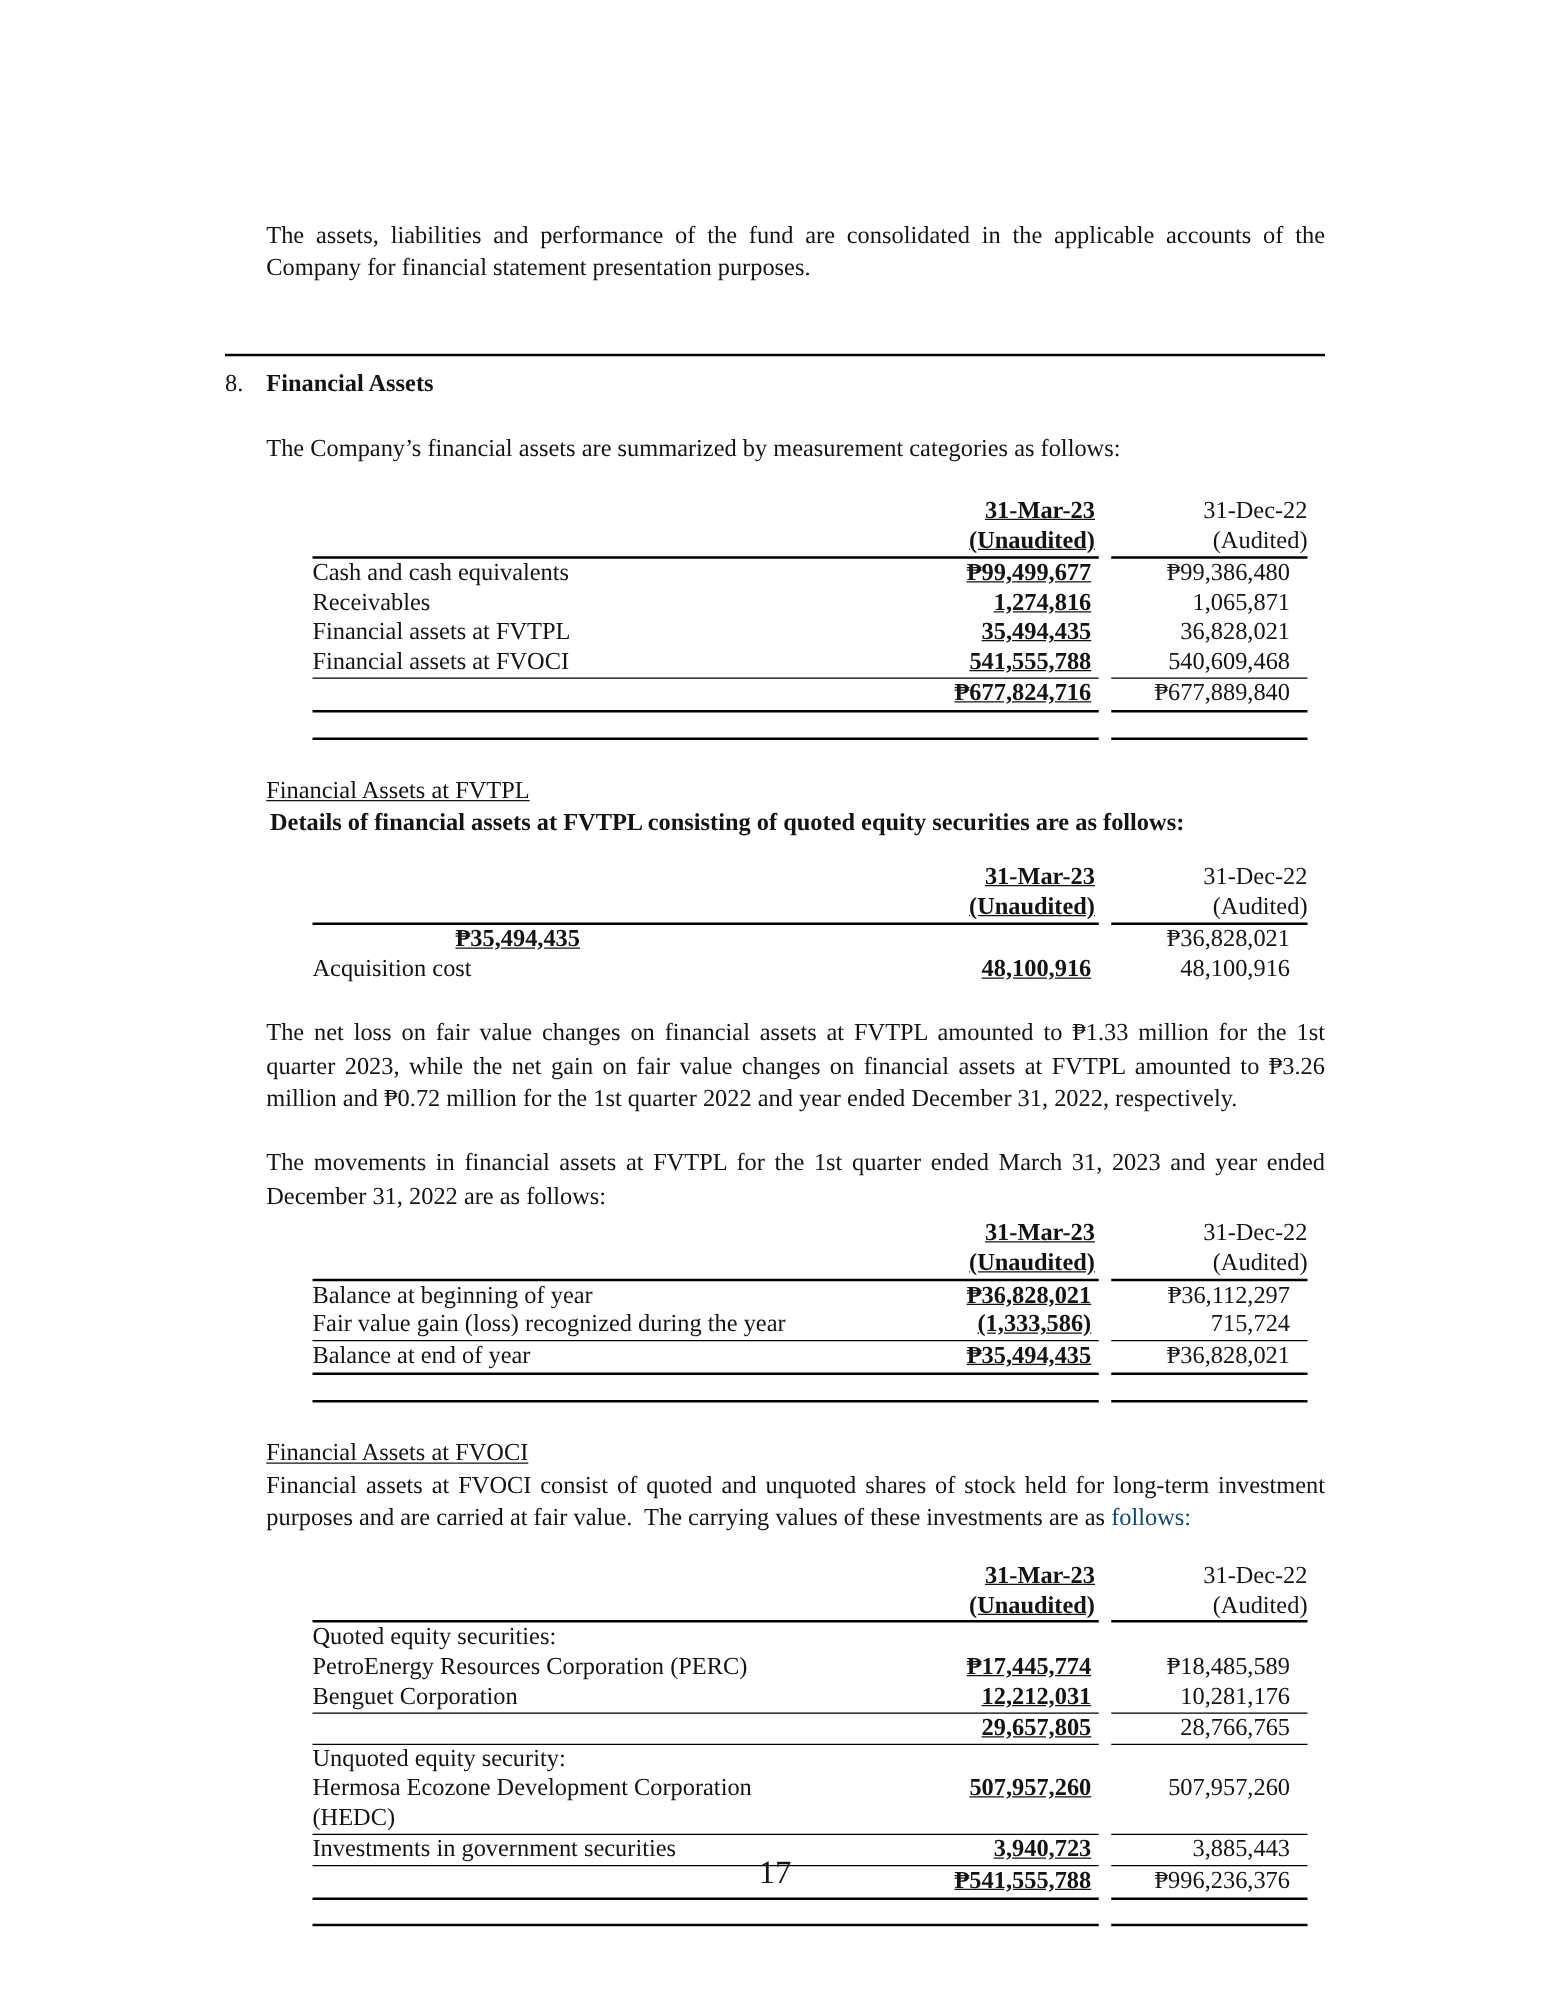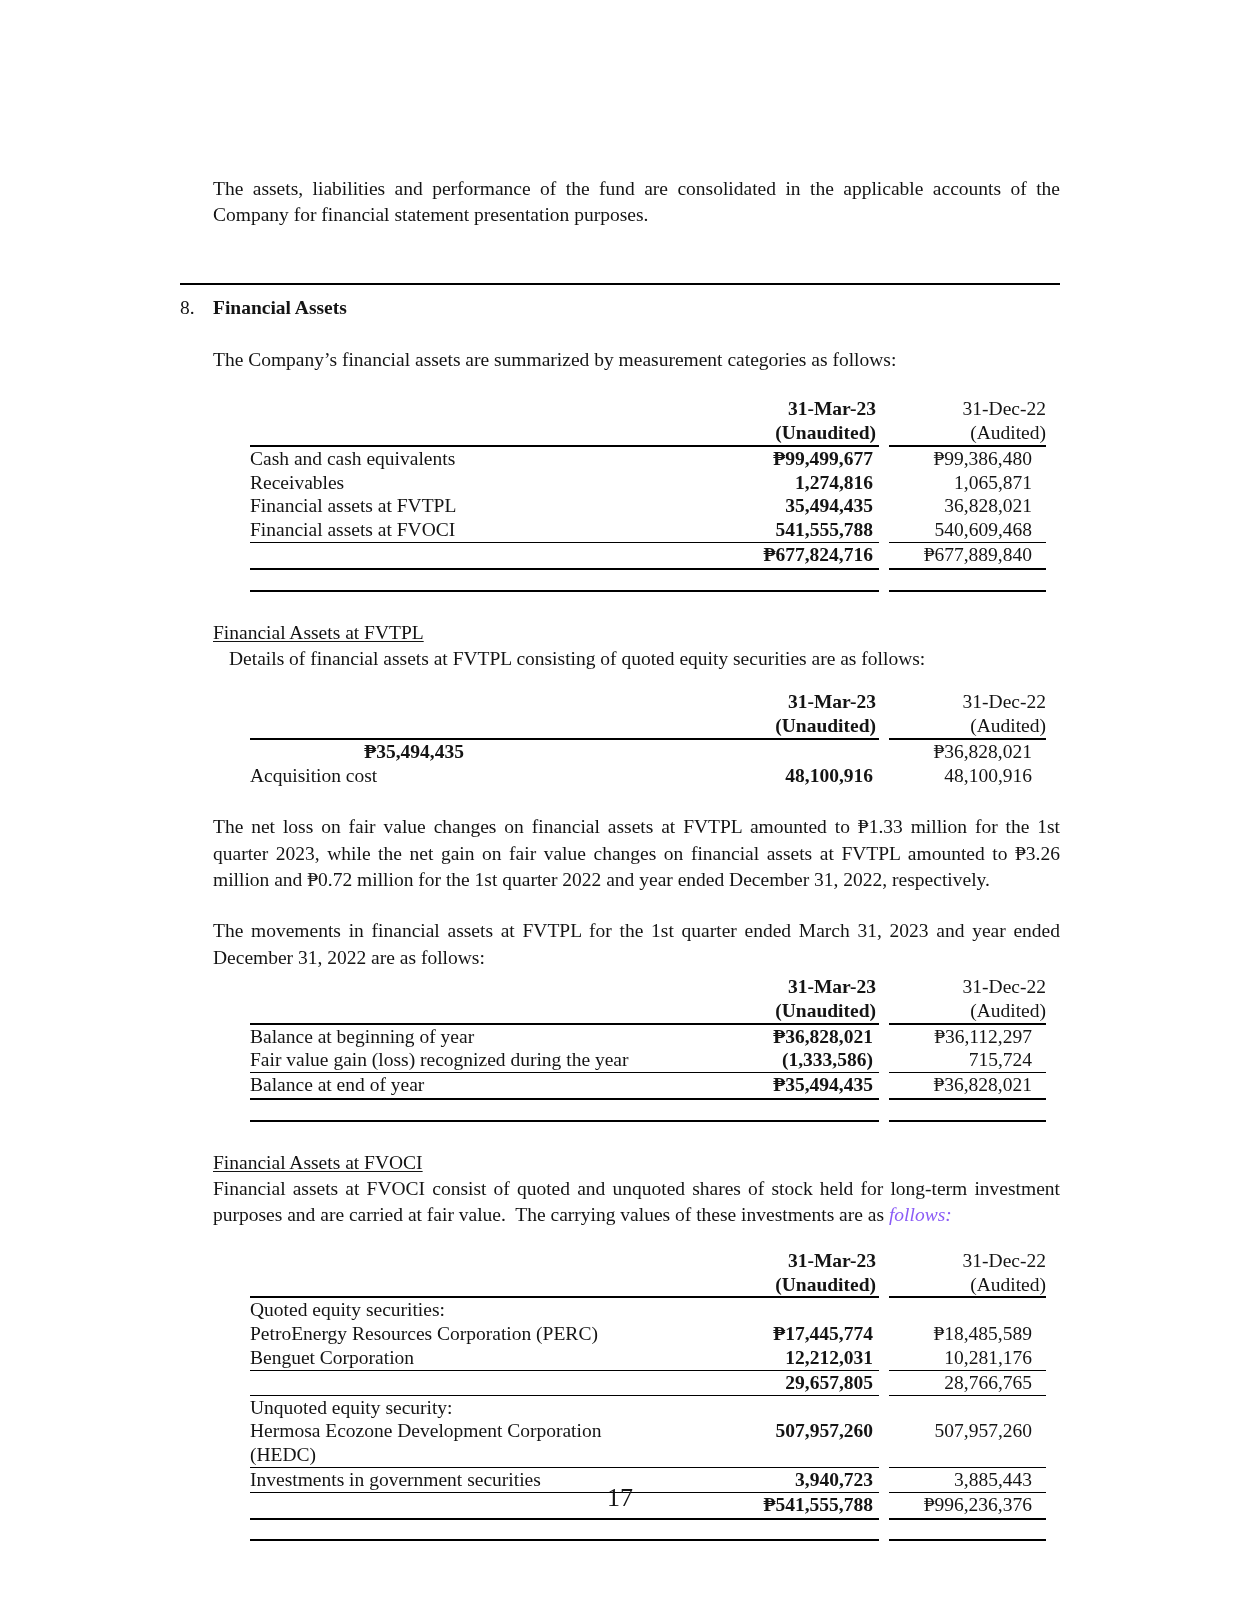--- a/index.html
+++ b/index.html
@@ -5,47 +5,47 @@
   * { margin:0; padding:0; box-sizing:border-box; }
   html,body { background:#ffffff; }
   body {
     width:1240px; height:1605px; position:relative;
     font-family:"Liberation Serif","DejaVu Serif",serif;
     font-size:19.5px; color:#141414;
   }
   .content { padding:176px 180px 16px 180px; }
 
   .para { margin-left:33px; text-align:justify; line-height:1.35; }
-  .oneline { margin-left:49px; line-height:1.35; }
+  .oneline { margin-left:36px; line-height:1.35;font-weight:bold; }
 
   .section-rule { border-top:2.5px solid #000; margin-top:54px; }
   .section-head { display:flex; margin-top:10px; line-height:1.3; }
   .section-num { width:33px; }
   .section-title { font-weight:bold; }
 
   .subhead { margin-left:33px; margin-top:28px; line-height:1.35; }
   .ul { text-decoration:underline; text-underline-offset:2px; }
 
   
   .fintable { margin-left:70px; width:796px; margin-top:20px; }
   .trow { display:flex; line-height:23.8px; }
   .grpA { flex:1; display:flex; min-height:23.8px; }
   .grpB { width:157px; margin-left:10px; text-align:right; min-height:23.8px; }
   .tlabel { flex:1; }
   .tc1 { width:220px; text-align:right; }
-  .bold { font-weight:bold; }
+  .bold { font-weight:bold;text-decoration:underline; }
   .v1 { padding-right:6px; }
   .v2 { padding-right:14px; }
   .hdrpad { padding-right:3px; }
   .thead-row .grpA, .thead-row .grpB { border-bottom:2.2px solid #000; }
   .rule .grpA, .rule .grpB { border-bottom:1.8px solid #000; }
   .dblrow { margin-top:1px; }
   .dbl { height:8px; border-top:2px solid #000; border-bottom:2px solid #000; }
 
-  .red { color:#8b5cf6;font-style:italic; }
+  .red { color:#0c4a6e; }
 
   .pagenum {
     position:absolute; top:1483px; left:0; width:100%;
     text-align:center; font-size:26px;
   }
 </style>
 </head>
 <body>
 
 <div class="content">

